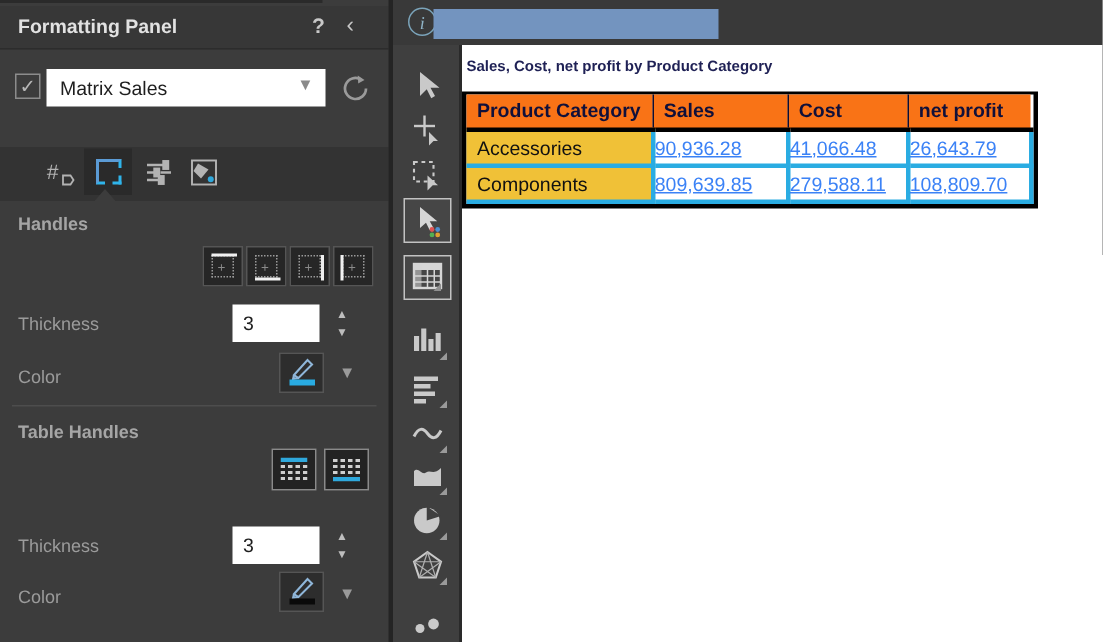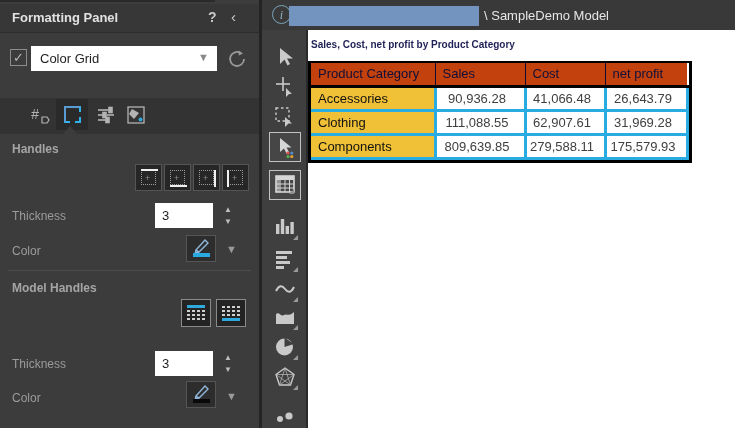--- a/index.html
+++ b/index.html
@@ -76,40 +76,40 @@
     color:#8fb3c6; font-size:12px; text-align:center; line-height:18px; font-family:"Liberation Serif",serif; font-style:italic; }
   #redacted { left:27px; top:6px; width:190px; height:20px; background:#7394bf; }
   #model-path { left:222px; top:8px; color:#e6e6e6; font-size:13px; white-space:pre; }
   #new-discovery { left:358px; top:8px; color:#f2f2f2; font-size:13px; font-weight:bold; cursor:pointer; }
 
   
   #content { left:308px; top:30px; width:427px; height:398px; background:#ffffff; }
   #report-title { left:3px; top:9px; color:#1f2155; font-size:10px; font-weight:bold;text-align:right; }
   #table-wrap { left:0px; top:31px; border:3px solid #000; border-top-width:2px; }
   table { border-collapse:collapse; table-layout:fixed; }
-  th { background:#c2410c; color:#10103a; font-size:13px; font-weight:normal; text-align:left;
+  th { background:#f97316; color:#10103a; font-size:13px; font-weight:bold; text-align:left;
        height:23px; padding:0 0 0 7px; border-bottom:3px solid #000; border-right:1px solid #0d0d30;margin-top:20px; }
   th:last-child { border-right:none; }
   td { height:24px; font-size:13px; border-right:3px solid #2aace2; border-bottom:3px solid #2aace2; background:#fff; }
   td.cat { background:#f0c137; color:#111; padding-left:7px;margin-left:12px; }
-  td.num { text-align:center; color:#404040; padding-right:6px; }
+  td.num { text-align:left; color:#3b82f6; padding-right:6px;text-decoration:underline; }
 </style>
 </head>
 <body>
 
 <div id="fmt-panel" class="abs">
   <div id="gripper" class="abs"></div>
   <div id="fmt-header" class="abs"></div>
   <div id="fmt-title" class="abs">Formatting Panel</div>
   <div id="fmt-help" class="abs">?</div>
   <div id="fmt-collapse" class="abs">‹</div>
 
   <div id="target-checkbox" class="abs">✓</div>
   <div id="target-select" class="abs">
-    <span class="val">Color Grid</span>
+    <span class="val">Matrix Sales</span>
     <span class="caret">▼</span>
   </div>
   <div id="reset-btn" class="abs">
     <svg width="24" height="24" viewBox="0 0 24 24">
       <path d="M19 12 a7 7 0 1 1 -3.2-5.9" fill="none" stroke="#9a9a9a" stroke-width="1.8"></path>
       <path d="M13.5 3.4 L18 6.4 L13.8 8.6 Z" fill="#9a9a9a"></path>
     </svg>
   </div>
 
   <div id="tab-row" class="abs">
@@ -178,21 +178,21 @@
   <div class="color-tile" style="top:233px">
     <svg width="22" height="18" viewBox="0 0 22 18" style="position:absolute;left:4px;top:1px">
       <path d="M5 13 L14 3 L17 6 L8 15 Z M5 13 L4.4 15.6 L8 15" fill="none" stroke="#8fb6d9" stroke-width="1.4"></path>
     </svg>
     <div class="bar cyan"></div>
   </div>
   <div class="color-caret abs" style="top:241px">▼</div>
 
   <div id="divider1" class="abs"></div>
 
-  <div class="abs section-head" style="left:12px;top:279px">Model Handles</div>
+  <div class="abs section-head" style="left:12px;top:279px">Table Handles</div>
   <div class="handle-btn" style="left:181px">
     <svg width="18" height="16" viewBox="0 0 18 16">
       <rect x="0" y="0" width="18" height="3" fill="#2fa8dc"></rect>
       <g fill="#cfcfcf">
         <rect x="0" y="5" width="3" height="2"></rect>
           <rect x="5" y="5" width="3" height="2"></rect>
           <rect x="10" y="5" width="3" height="2"></rect>
           <rect x="15" y="5" width="3" height="2"></rect>
         <rect x="0" y="9" width="3" height="2"></rect>
           <rect x="5" y="9" width="3" height="2"></rect>
@@ -328,21 +328,20 @@
     <svg width="22" height="22" viewBox="0 0 22 22">
       <circle cx="6" cy="11" r="3" fill="#c9c9c9"></circle>
       <circle cx="15" cy="8" r="3.6" fill="#c9c9c9"></circle>
     </svg>
   </div>
 </div>
 
 <div id="top-bar" class="abs">
   <div id="info-icon" class="abs">i</div>
   <div id="redacted" class="abs"></div>
-  <div id="model-path" class="abs">\ SampleDemo Model</div>
 </div>
 
 <div id="content" class="abs">
   <div id="report-title" class="abs">Sales, Cost, net profit by Product Category</div>
   <div id="table-wrap" class="abs">
     <table>
       <colgroup>
           <col style="width:124px">
           <col style="width:90px">
           <col style="width:80px">
@@ -358,29 +357,23 @@
       </thead>
       <tbody>
   <tr>
     <td class="cat">Accessories</td>
     <td class="num">90,936.28</td>
     <td class="num">41,066.48</td>
     <td class="num">26,643.79</td>
   </tr>
 
 
-  <tr>
-    <td class="cat">Clothing</td>
-    <td class="num">111,088.55</td>
-    <td class="num">62,907.61</td>
-    <td class="num">31,969.28</td>
-  </tr>
 
   <tr>
     <td class="cat">Components</td>
     <td class="num">809,639.85</td>
     <td class="num">279,588.11</td>
-    <td class="num">175,579.93</td>
+    <td class="num">108,809.70</td>
   </tr>
 </tbody>
     </table>
   </div>
 </div>
 
 </body></html>

